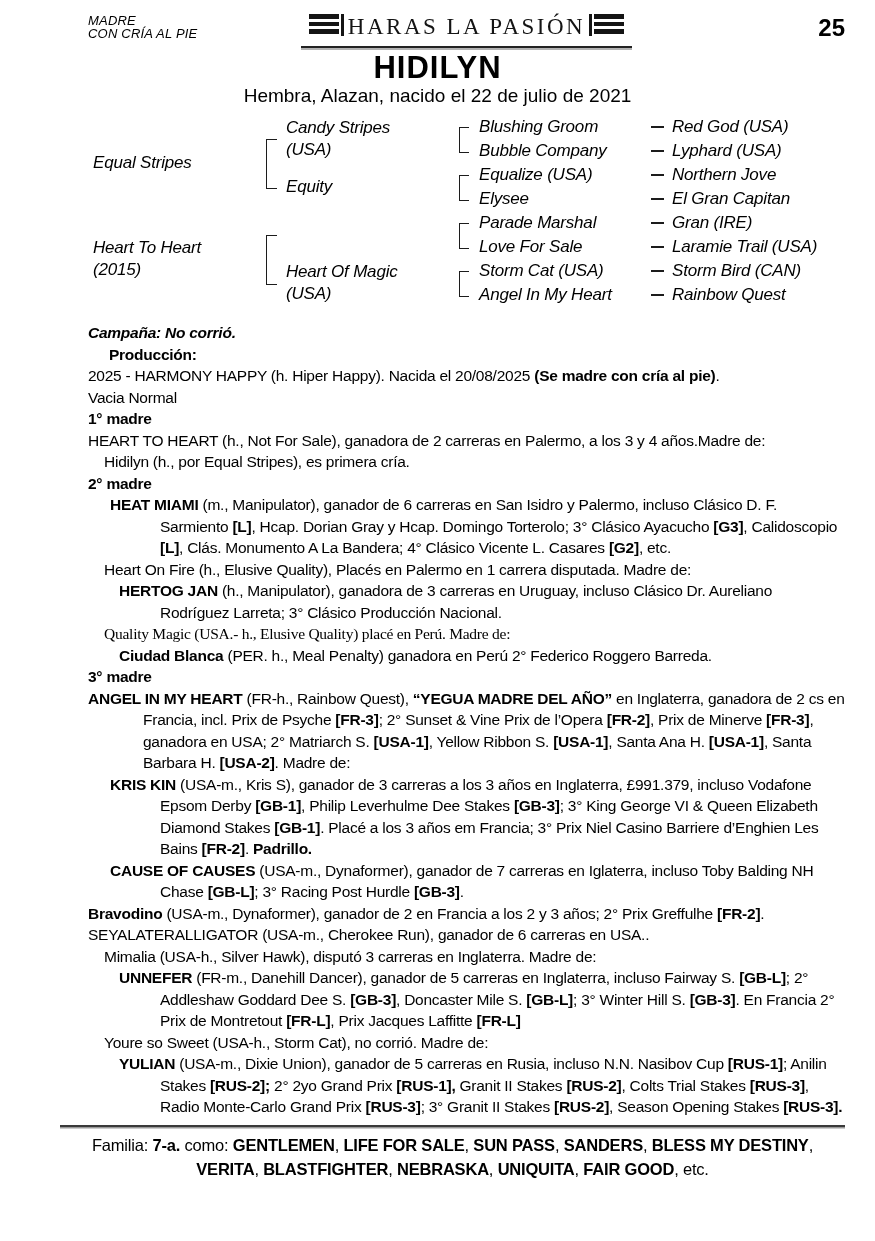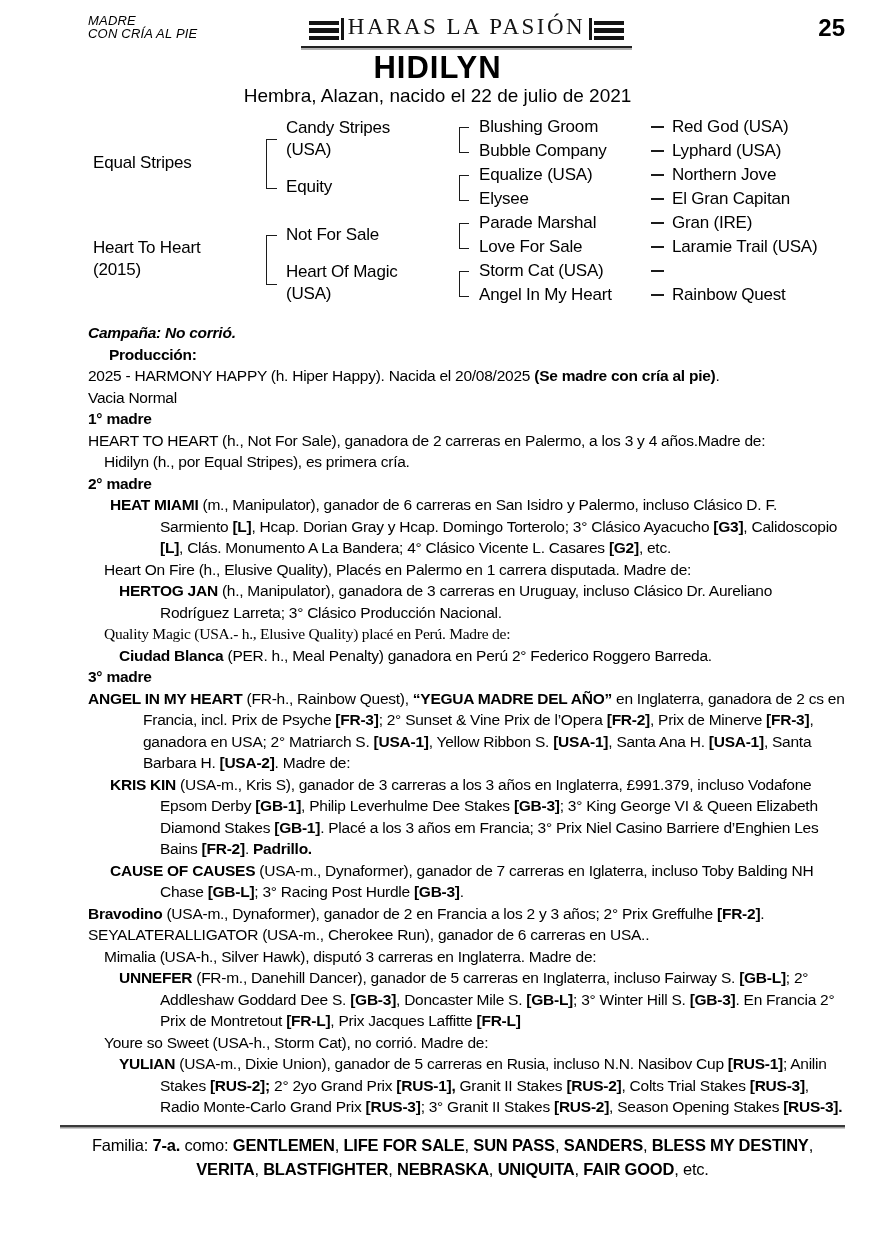--- a/index.html
+++ b/index.html
@@ -18,41 +18,41 @@
   }
   .corner{
     font-style:italic;font-size:13px;line-height:13px;
     letter-spacing:0.2px;justify-self:start;padding-top:2px;
   }
   .logo{justify-self:center;display:inline-block;
     border-bottom:2.5px solid #222;
     box-shadow:0 2px 0 rgba(0,0,0,0.30);
     padding:2px 8px 6px 8px;
   }
-  .logo-row{display:flex;align-items:flex-end;gap:2px;}
+  .logo-row{display:flex;align-items:flex-start;gap:2px;}
   .bars{display:flex;flex-direction:column;gap:3px;width:30px;}
   .bars i{display:block;height:4.5px;background:#141414;}
   .vbar{display:block;width:2.5px;height:22px;background:#141414;}
   .brand{
     font-family:"Liberation Serif","DejaVu Serif",serif;
     font-size:23px;letter-spacing:2.5px;color:#141414;
     white-space:nowrap;padding:0 2px;
   }
   .pagenum{justify-self:end;font-size:24px;font-weight:bold;padding-top:2px;}
   
   .title{
     text-align:center;font-size:31px;font-weight:bold;
     letter-spacing:1px;margin-top:3px;line-height:33px;
   }
   .subtitle{text-align:center;font-size:19px;margin-top:1px;line-height:22px;}
   
   .pedigree{position:relative;height:202px;margin-top:7px;}
   .ped-cell{
     position:absolute;display:flex;align-items:center;
-    font-size:17px;line-height:22px;letter-spacing:-0.2px;
+    font-size:17px;line-height:22px;letter-spacing:-0.2px;font-style:italic;
   }
   .ped-bracket{
     position:absolute;
     border-left:1.5px solid #1c1c1c;
     border-top:1.5px solid #1c1c1c;
     border-bottom:1.5px solid #1c1c1c;
   }
   .ped-dash{position:absolute;width:13px;height:1.5px;background:#1c1c1c;}
   
   .record{margin:6px 30px 0 88px;}
@@ -110,37 +110,37 @@
       <div class="ped-cell" style="left: 672px; top: 26px; width: 200px; height: 22px;">Lyphard (USA)</div>
       <div class="ped-dash" style="left: 651px; top: 60px;"></div>
       <div class="ped-cell" style="left: 672px; top: 50px; width: 200px; height: 22px;">Northern Jove</div>
       <div class="ped-dash" style="left: 651px; top: 84px;"></div>
       <div class="ped-cell" style="left: 672px; top: 74px; width: 200px; height: 22px;">El Gran Capitan</div>
       <div class="ped-dash" style="left: 651px; top: 108px;"></div>
       <div class="ped-cell" style="left: 672px; top: 98px; width: 200px; height: 22px;">Gran (IRE)</div>
       <div class="ped-dash" style="left: 651px; top: 132px;"></div>
       <div class="ped-cell" style="left: 672px; top: 122px; width: 200px; height: 22px;">Laramie Trail (USA)</div>
       <div class="ped-dash" style="left: 651px; top: 156px;"></div>
+      <div class="ped-cell" style="left: 672px; top: 146px; width: 200px; height: 22px;">Storm Bird (CAN)</div>
       <div class="ped-dash" style="left: 651px; top: 180px;"></div>
       <div class="ped-cell" style="left: 672px; top: 170px; width: 200px; height: 22px;">Rainbow Quest</div>
       <div class="ped-cell" style="left: 479px; top: 2px; width: 168px; height: 22px;">Blushing Groom</div>
       <div class="ped-cell" style="left: 479px; top: 26px; width: 168px; height: 22px;">Bubble Company</div>
       <div class="ped-cell" style="left: 479px; top: 50px; width: 168px; height: 22px;">Equalize (USA)</div>
       <div class="ped-cell" style="left: 479px; top: 74px; width: 168px; height: 22px;">Elysee</div>
       <div class="ped-cell" style="left: 479px; top: 98px; width: 168px; height: 22px;">Parade Marshal</div>
       <div class="ped-cell" style="left: 479px; top: 122px; width: 168px; height: 22px;">Love For Sale</div>
       <div class="ped-cell" style="left: 479px; top: 146px; width: 168px; height: 22px;">Storm Cat (USA)</div>
       <div class="ped-cell" style="left: 479px; top: 170px; width: 168px; height: 22px;">Angel In My Heart</div>
       <div class="ped-bracket" style="left: 459px; top: 13px; width: 9px; height: 24px;"></div>
       <div class="ped-bracket" style="left: 459px; top: 61px; width: 9px; height: 24px;"></div>
       <div class="ped-bracket" style="left: 459px; top: 109px; width: 9px; height: 24px;"></div>
       <div class="ped-bracket" style="left: 459px; top: 157px; width: 9px; height: 24px;"></div>
       <div class="ped-cell" style="left: 286px; top: 2px; width: 122px; height: 46px;">Candy Stripes (USA)</div>
       <div class="ped-cell" style="left: 286px; top: 50px; width: 122px; height: 46px;">Equity</div>
-      <div class="ped-cell" style="left: 286px; top: 98px; width: 122px; height: 46px;">Not For Sale</div>
       <div class="ped-cell" style="left: 286px; top: 146px; width: 122px; height: 46px;">Heart Of Magic (USA)</div>
       <div class="ped-bracket" style="left: 266px; top: 25px; width: 10px; height: 48px;"></div>
       <div class="ped-bracket" style="left: 266px; top: 121px; width: 10px; height: 48px;"></div>
       <div class="ped-cell" style="left: 93px; top: 26px; width: 150px; height: 46px;">Equal Stripes</div>
       <div class="ped-cell" style="left: 93px; top: 122px; width: 150px; height: 46px;">Heart To Heart (2015)</div>
     </div>
 
   <div class="record">
       <p style="padding-left: 55px; text-indent: -55px;"><span class="s-bi">Campaña: No corrió.</span></p>
       <p style="padding-left: 55px; text-indent: -55px; margin-left: 21px;"><span class="s-b">Producción:</span></p>

